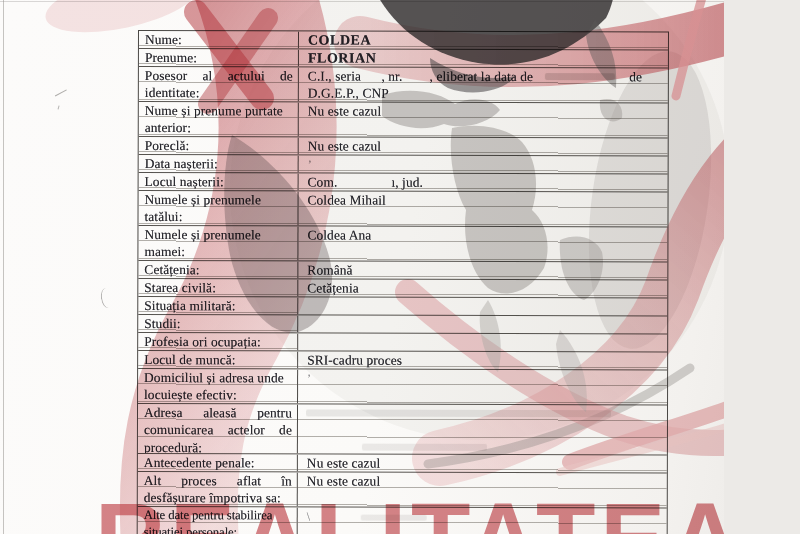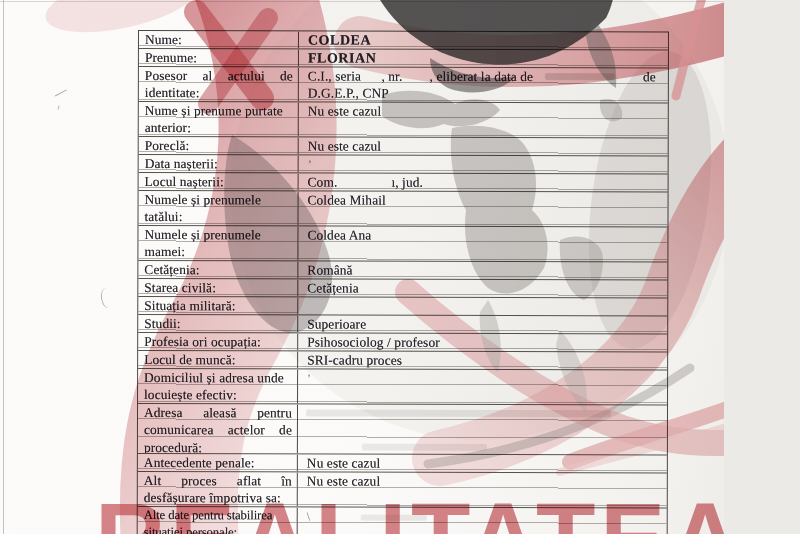--- a/index.html
+++ b/index.html
@@ -31,21 +31,21 @@
         background-image:repeating-linear-gradient(to bottom,
           rgba(0,0,0,0) 0px, rgba(0,0,0,0) 14.4px,
           rgba(104,99,91,.5) 14.4px, rgba(104,99,91,.5) 15.4px,
           rgba(0,0,0,0) 15.4px, rgba(0,0,0,0) 17.5px)}
   .label{width:160px;flex:0 0 160px;padding:0 5px 0 6px;border-right:1.1px solid #4a4845}
   .value{flex:1;padding:0 8px 0 9px}
   .justify{text-align:justify}
   .small-label{font-size:12.8px;letter-spacing:-.15px}
   .bold{font-weight:bold;font-size:14px;letter-spacing:.55px}
   .vflex{display:flex;align-items:baseline;white-space:pre}
-  .vflex.spread span:last-child{margin-left:auto;margin-right:4px}
+  .vflex.spread span:last-child{margin-left:auto;margin-right:18px}
   .gap{display:inline-block;width:54px}
   .smudge{background:rgba(100,96,90,.22);border-radius:2px;filter:blur(.6px)}
   .grow{flex:0 0 70px;height:7px;align-self:center;margin:0 14px 0 12px}
   .abs1{position:absolute;left:8px;top:5px;width:305px;height:7px;opacity:.6}
   .abs2{position:absolute;left:64px;top:39px;width:125px;height:7px;opacity:.5}
   .inline-dots{display:inline-block;width:66px;height:6px;margin-left:46px;opacity:.5;vertical-align:middle}
   .faint-mark{opacity:.5;margin-right:5px;font-size:12px}
   
   .wm{position:absolute;left:0;top:0;width:800px;height:534px;z-index:3;
       pointer-events:none;mix-blend-mode:multiply}
@@ -113,25 +113,23 @@
       </div>
       <div class="row" style="height: 18px;">
         <div class="cell label">Starea civilă:</div>
         <div class="cell value"><span>Cetățenia</span></div>
       </div>
       <div class="row" style="height: 18px;">
         <div class="cell label">Situația militară:</div>
       </div>
       <div class="row" style="height: 18px;">
         <div class="cell label">Studii:</div>
-        <div class="cell value"><span>Superioare</span></div>
       </div>
       <div class="row" style="height: 18px;">
         <div class="cell label">Profesia ori ocupația:</div>
-        <div class="cell value"><span>Psihosociolog / profesor</span></div>
       </div>
       <div class="row" style="height: 18px;">
         <div class="cell label">Locul de muncă:</div>
         <div class="cell value"><span>SRI-cadru proces</span></div>
       </div>
       <div class="row" style="height: 35px;">
         <div class="cell label">Domiciliul și adresa unde locuiește efectiv:</div>
         <div class="cell value"><span class="faint-mark">’</span></div>
       </div>
       <div class="row" style="height: 50px;">

